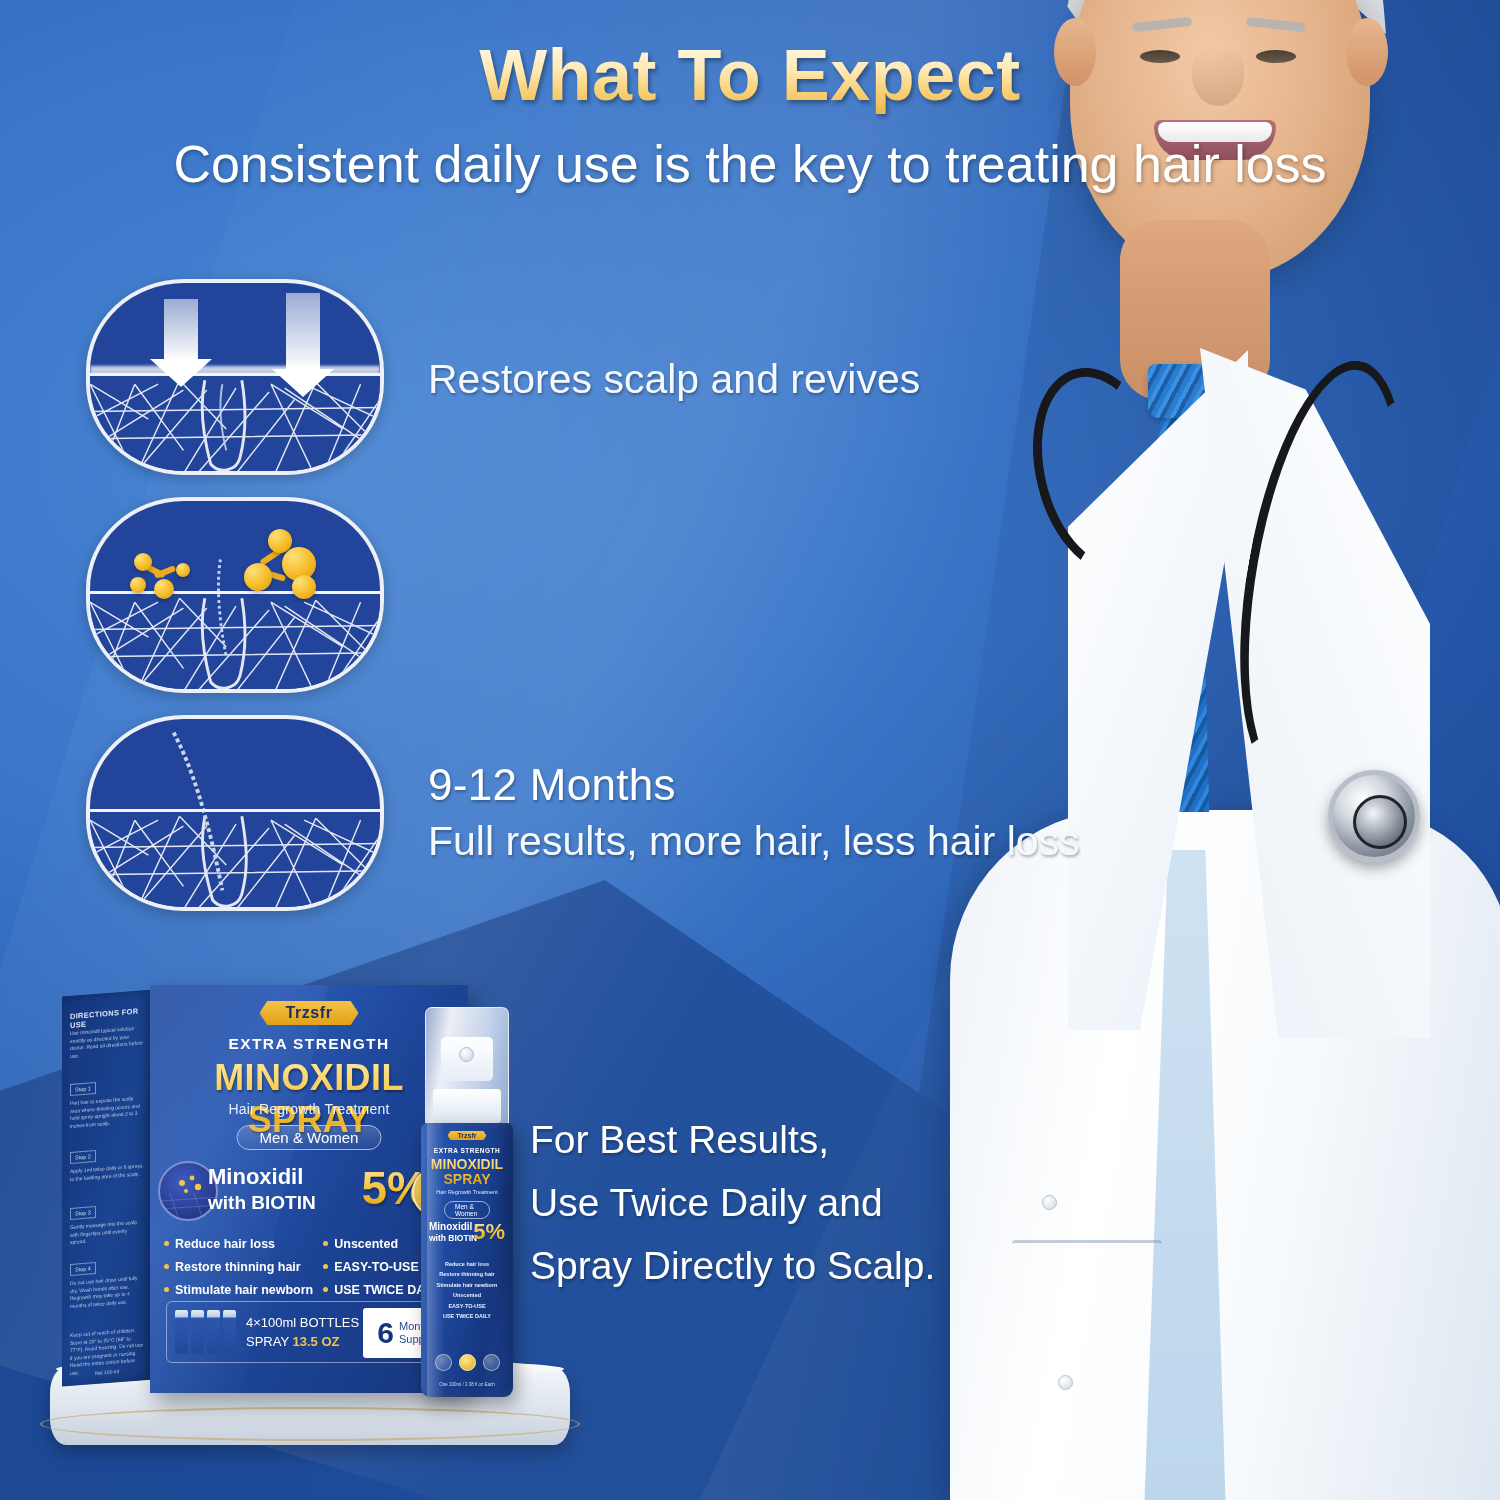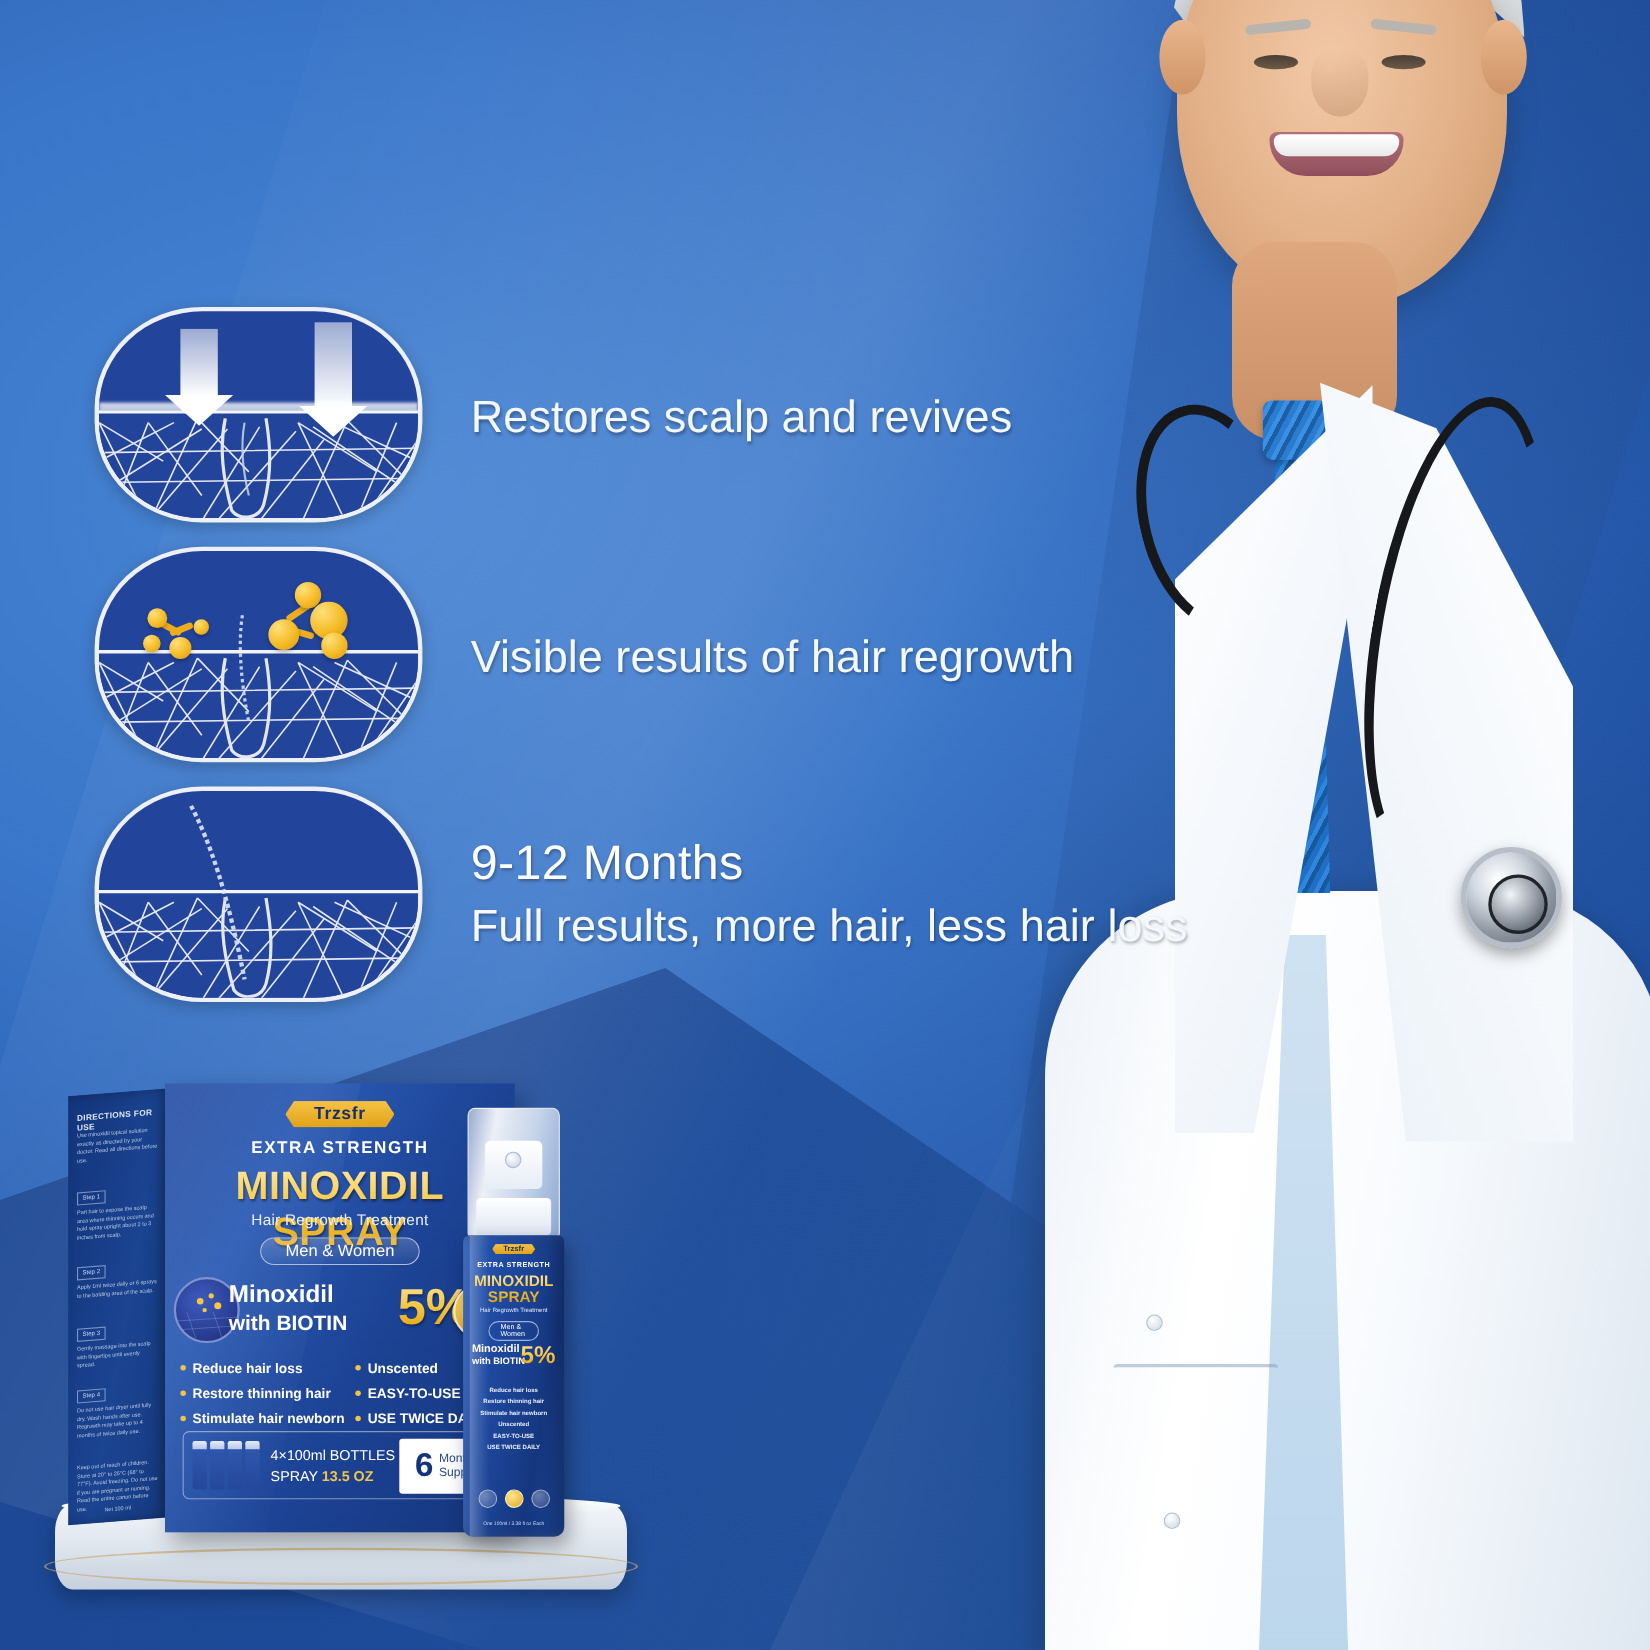--- a/index.html
+++ b/index.html
@@ -436,20 +436,24 @@
 <body>
 
 <div id="stage">
 
   <div class="bg-base"></div>
   <div class="bg-diag-right"></div>
   <div class="bg-navy-wedge"></div>
   <div class="bg-crease"></div>
   <div class="bg-sheen"></div>
 
+  <div class="header">
+    <div class="title">What To Expect</div>
+    <div class="subtitle">Consistent daily use is the key to treating hair loss</div>
+  </div>
 
   <div class="timeline">
 
     <div class="tl-row">
       <div class="tl-icon">
         <div class="scalp">
           <div class="foam"></div>
           <div class="derm"></div>
           <svg class="mesh" viewBox="0 0 298 196" preserveAspectRatio="none">
             <g stroke="#ffffff" stroke-width="1.5" fill="none" opacity="0.92">
@@ -503,21 +507,20 @@
             <u style="left:10px; top:46px; width:34px; transform:rotate(16deg);"></u>
             <u style="left:40px; top:44px; width:30px; transform:rotate(30deg);"></u>
             <i style="left:26px; top:4px;  width:24px; height:24px;"></i>
             <i style="left:40px; top:22px; width:34px; height:34px;"></i>
             <i style="left:2px;  top:38px; width:28px; height:28px;"></i>
             <i style="left:50px; top:50px; width:24px; height:24px;"></i>
           </div>
         </div>
       </div>
       <div class="tl-text">
-        <div class="tl-desc">Visible results of hair regrowth</div>
       </div>
     </div>
 
     <div class="tl-row">
       <div class="tl-icon">
         <div class="scalp">
           <div class="derm"></div>
           <svg class="mesh" viewBox="0 0 298 196" preserveAspectRatio="none">
             <g stroke="#ffffff" stroke-width="1.5" fill="none" opacity="0.92">
               <path d="M0,104 L46,196 M0,104 L60,140 M46,104 L10,196 M46,104 L96,172 M92,100 L48,196 M92,100 L140,150
@@ -563,20 +566,25 @@
     <div class="dr-pocket"></div>
     <div class="dr-btn" style="left:92px;  bottom:300px;"></div>
     <div class="dr-btn" style="left:108px; bottom:120px;"></div>
 
     <div class="steth-tube" style="left:86px;  top:36px;  width:130px; height:210px; transform:rotate(-14deg);"></div>
     <div class="steth-tube" style="left:298px; top:28px;  width:150px; height:430px; transform:rotate(10deg);"></div>
     <div class="steth-piece" style="left:378px; top:440px;"></div>
   </div>
 
   <div class="keepblock">
+    <div class="keep-line">
+      <div>For Best Results,</div>
+      <div>Use Twice Daily and</div>
+      <div>Spray Directly to Scalp.</div>
+    </div>
   </div>
 
   <div class="product">
 
     <div class="podium"></div>
     <div class="podium-rim"></div>
 
     <div class="box-side">
       <div class="side-head">DIRECTIONS FOR USE</div>
       <div class="side-body" style="top:34px;">Use minoxidil topical solution exactly as directed by your doctor. Read all directions before use.</div>

